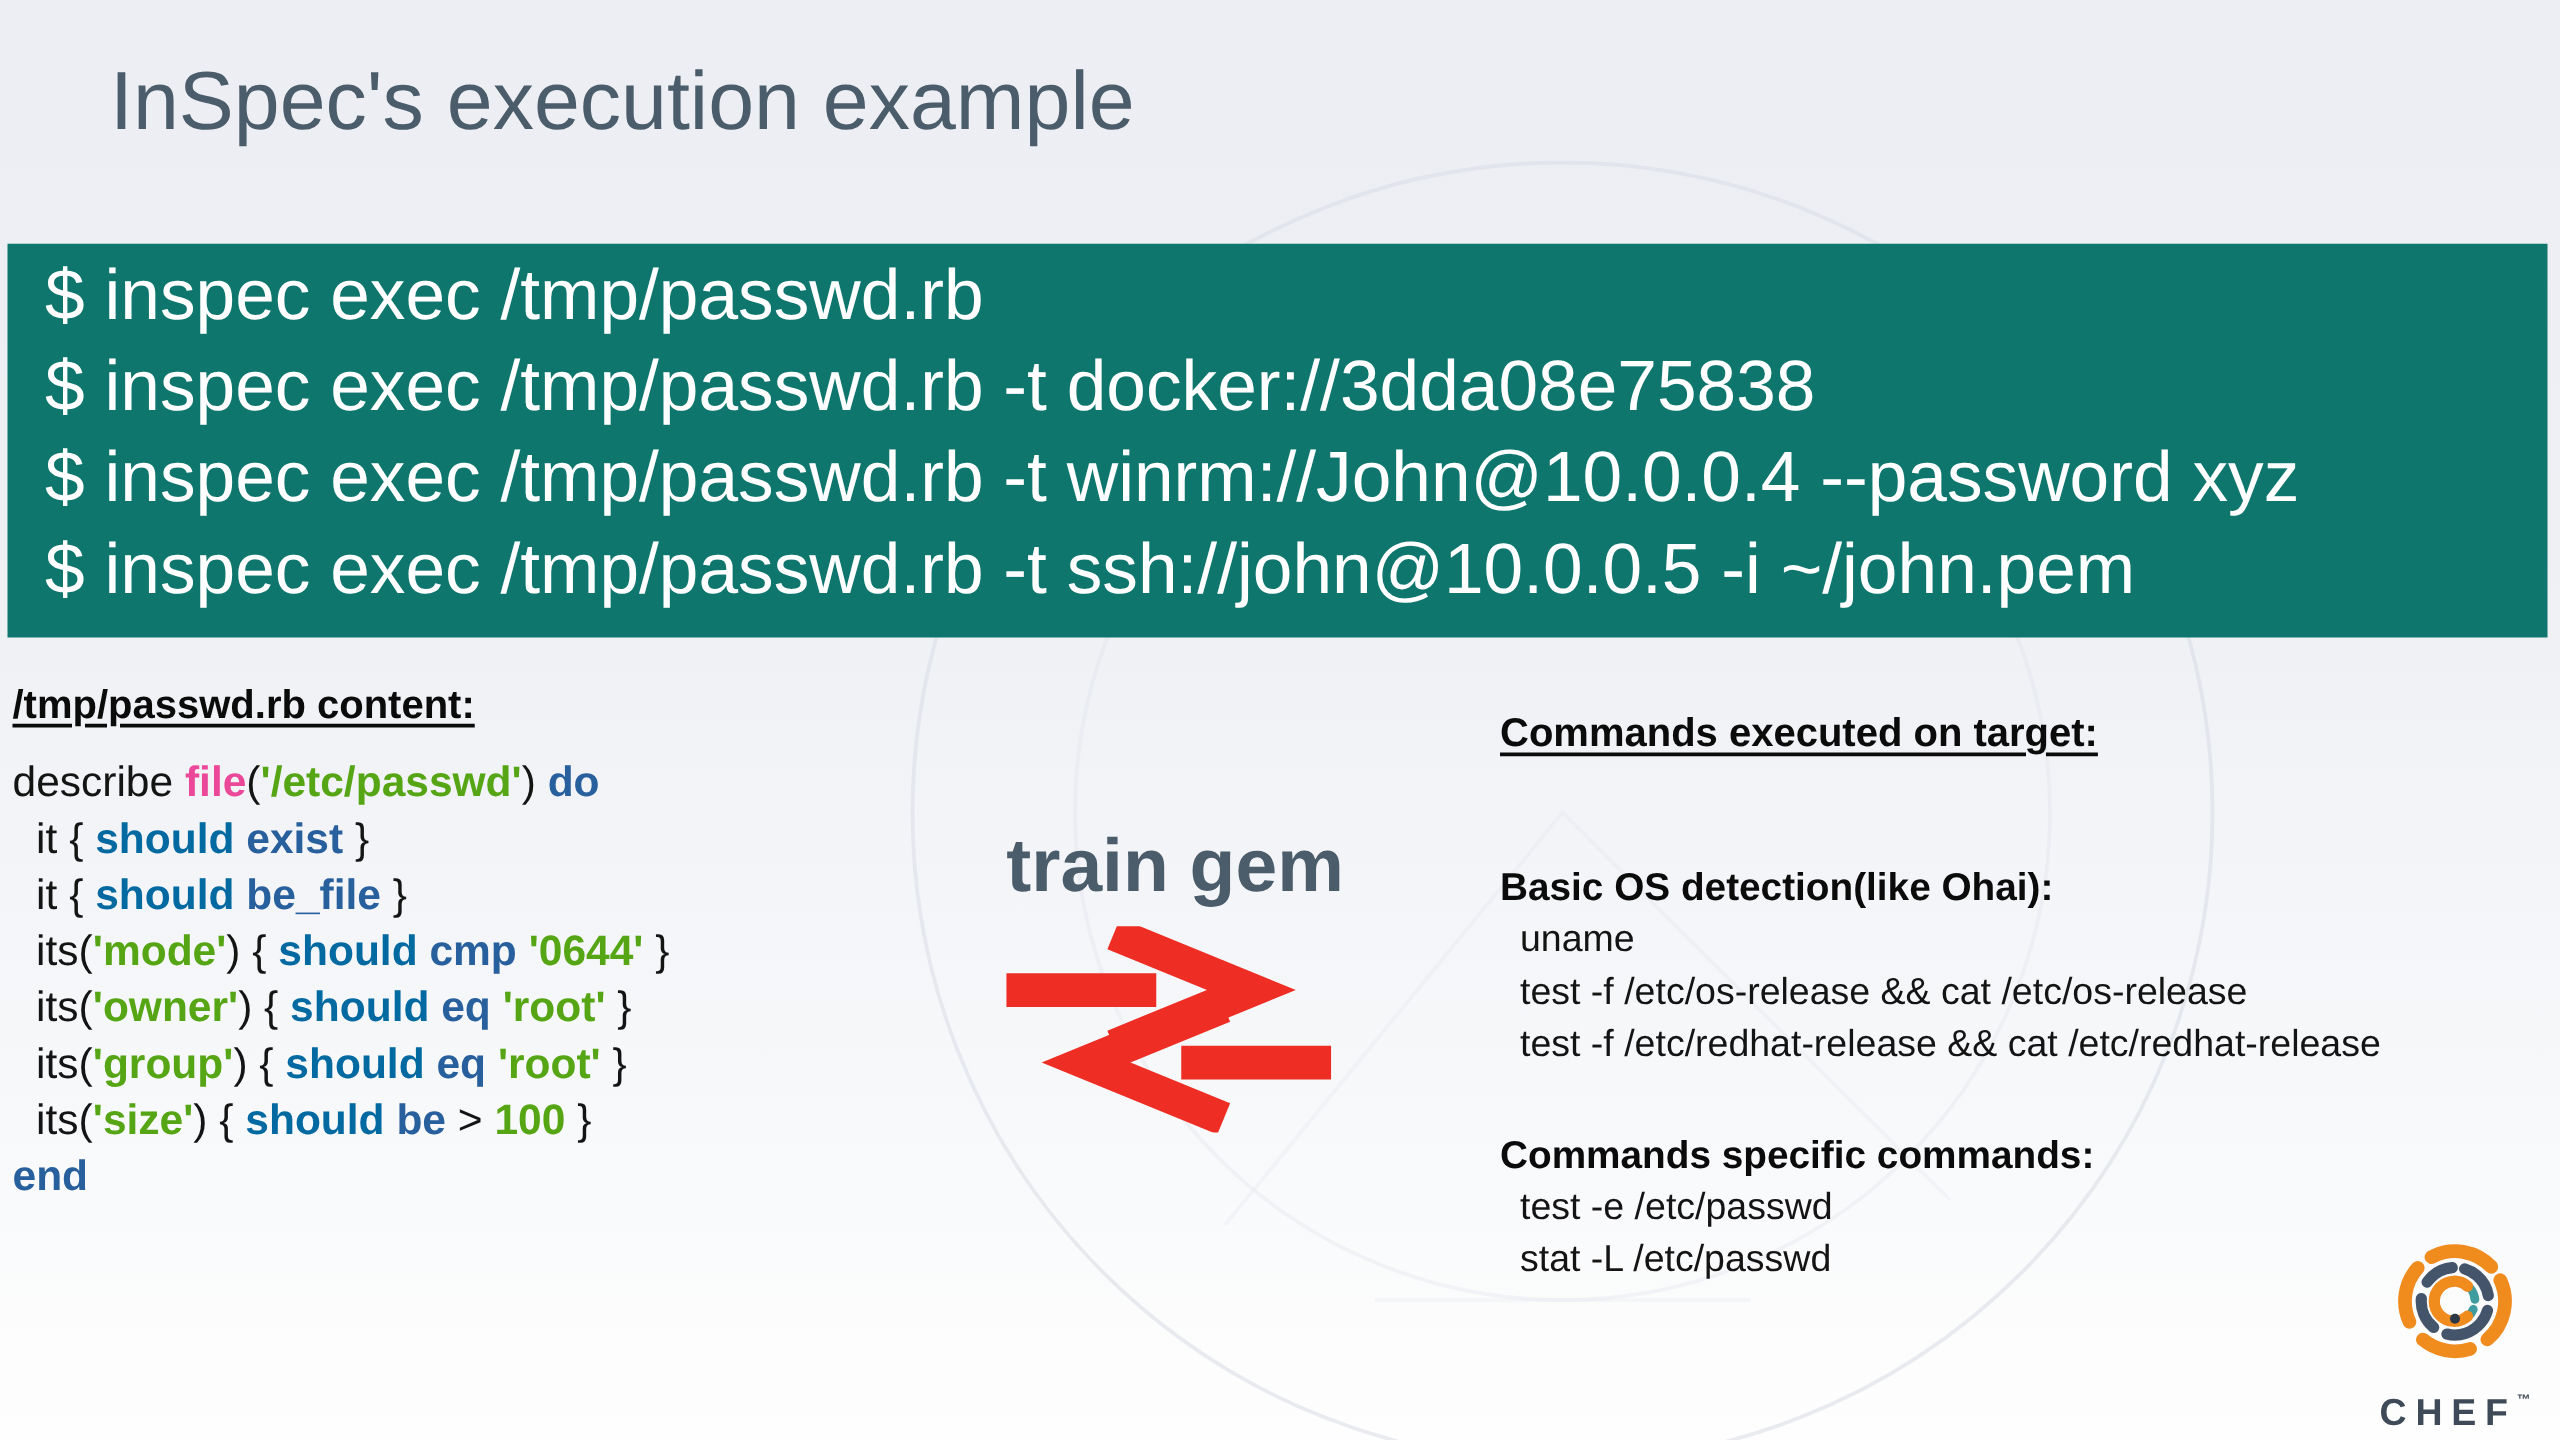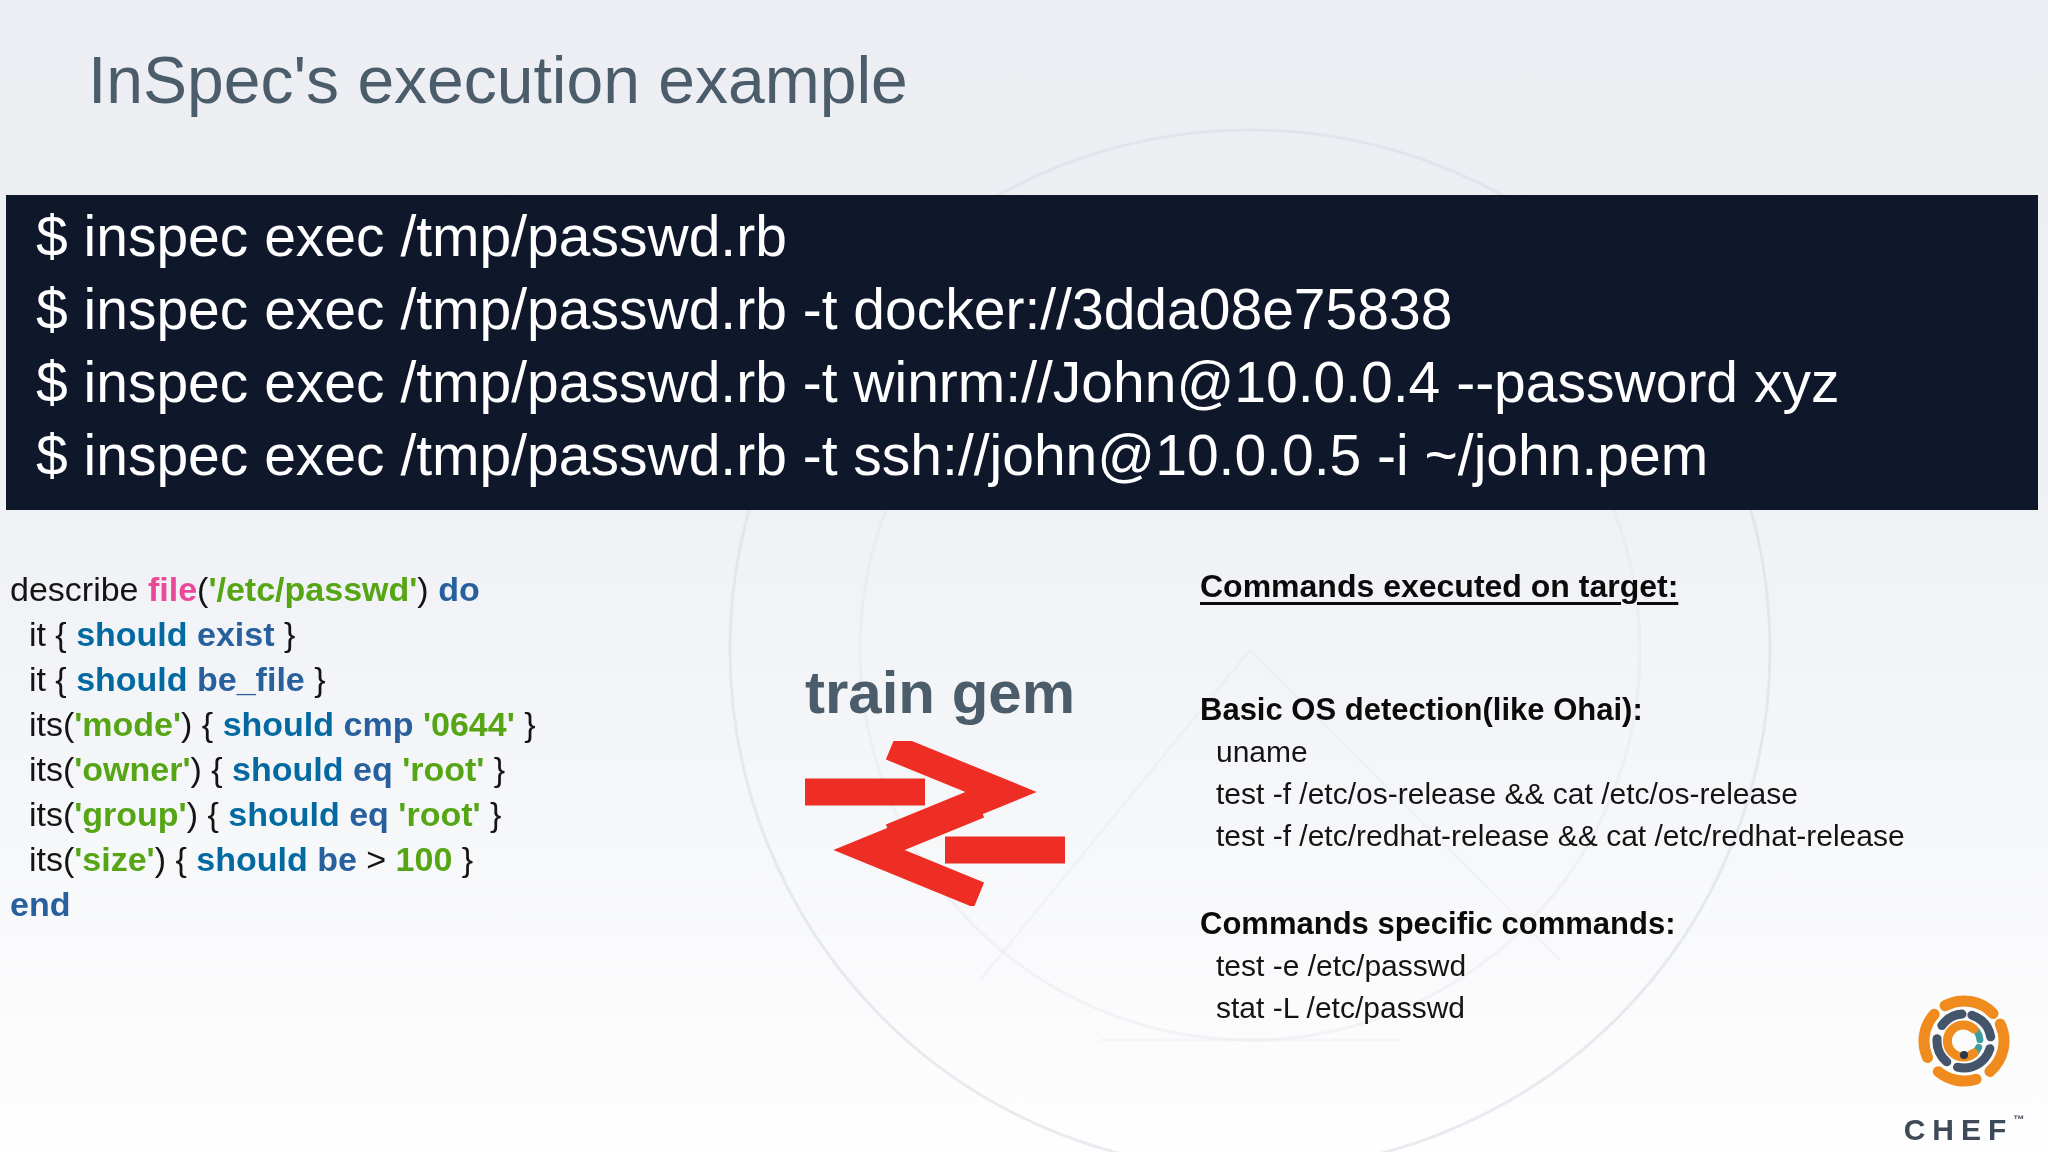--- a/index.html
+++ b/index.html
@@ -10,21 +10,21 @@
   }
   .abs{position:absolute;}
   
   #slide-title{
     left:88px;top:42px;font-size:66px;font-weight:400;color:#4b5c6b;letter-spacing:0;
   }
   
   #watermark{left:0;top:0;pointer-events:none;}
   
   #terminal{
-    left:6px;top:195px;width:2032px;height:315px;background:#0f172a;
+    left:6px;top:195px;width:2032px;height:315px;background:#0f766e;
     box-sizing:border-box;padding:5px 0 0 30px;
   }
   .term-line{
     color:#fff;font-size:57px;line-height:73px;white-space:pre;font-weight:400;
   }
   
   #code-panel{left:10px;top:545px;width:760px;}
   .panel-heading{
     font-size:32px;font-weight:700;color:#0b0b0b;text-decoration:underline;
     text-underline-offset:5px;text-decoration-thickness:3px;
@@ -67,20 +67,21 @@
 
 <div id="terminal" class="abs">
 
 <div class="term-line">$ inspec exec /tmp/passwd.rb</div>
     <div class="term-line">$ inspec exec /tmp/passwd.rb -t docker://3dda08e75838</div>
     <div class="term-line">$ inspec exec /tmp/passwd.rb -t winrm://John@10.0.0.4 --password xyz</div>
     <div class="term-line">$ inspec exec /tmp/passwd.rb -t ssh://john@10.0.0.5 -i ~/john.pem</div>
   </div>
 
 <div id="code-panel" class="abs">
+  <div class="panel-heading">/tmp/passwd.rb content:</div>
   <div id="code-lines">
 
   <div class="code-line"><span class="tok-plain">describe </span><span class="tok-res">file</span><span class="tok-plain">(</span><span class="tok-str">'/etc/passwd'</span><span class="tok-plain">) </span><span class="tok-kw">do</span></div>
       <div class="code-line"><span class="tok-plain">  it { </span><span class="tok-b">should</span><span class="tok-plain"> </span><span class="tok-kw">exist</span><span class="tok-plain"> }</span></div>
       <div class="code-line"><span class="tok-plain">  it { </span><span class="tok-b">should</span><span class="tok-plain"> </span><span class="tok-kw">be_file</span><span class="tok-plain"> }</span></div>
       <div class="code-line"><span class="tok-plain">  its(</span><span class="tok-str">'mode'</span><span class="tok-plain">) { </span><span class="tok-b">should</span><span class="tok-plain"> </span><span class="tok-kw">cmp</span><span class="tok-plain"> </span><span class="tok-str">'0644'</span><span class="tok-plain"> }</span></div>
       <div class="code-line"><span class="tok-plain">  its(</span><span class="tok-str">'owner'</span><span class="tok-plain">) { </span><span class="tok-b">should</span><span class="tok-plain"> </span><span class="tok-kw">eq</span><span class="tok-plain"> </span><span class="tok-str">'root'</span><span class="tok-plain"> }</span></div>
       <div class="code-line"><span class="tok-plain">  its(</span><span class="tok-str">'group'</span><span class="tok-plain">) { </span><span class="tok-b">should</span><span class="tok-plain"> </span><span class="tok-kw">eq</span><span class="tok-plain"> </span><span class="tok-str">'root'</span><span class="tok-plain"> }</span></div>
       <div class="code-line"><span class="tok-plain">  its(</span><span class="tok-str">'size'</span><span class="tok-plain">) { </span><span class="tok-b">should</span><span class="tok-plain"> </span><span class="tok-kw">be</span><span class="tok-plain"> &gt; </span><span class="tok-str">100</span><span class="tok-plain"> }</span></div>
       <div class="code-line"><span class="tok-kw">end</span></div>

